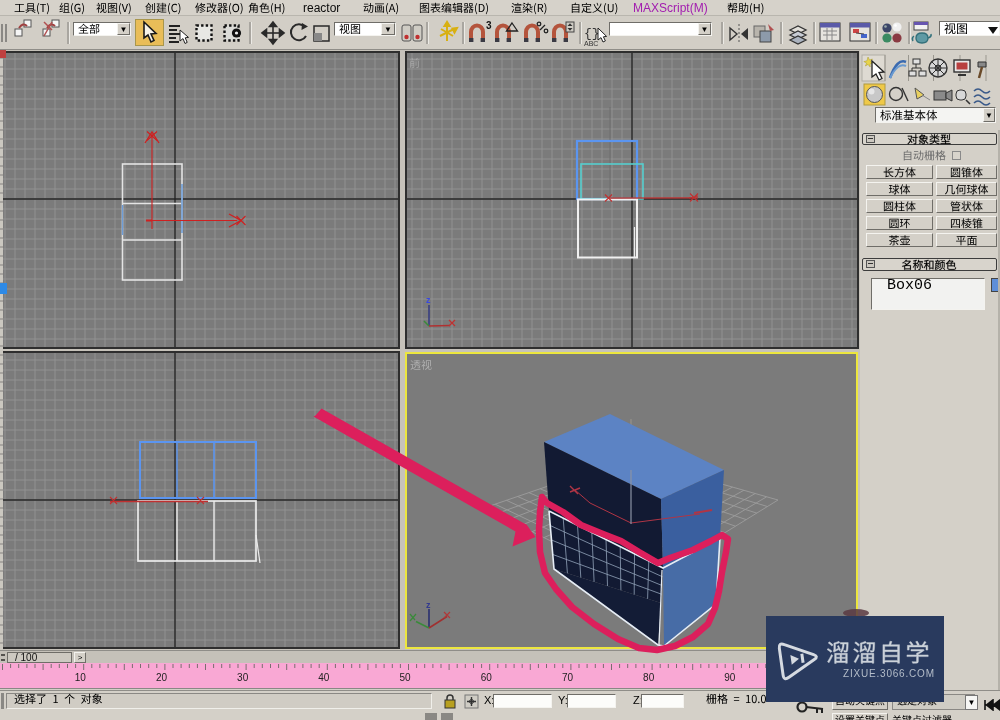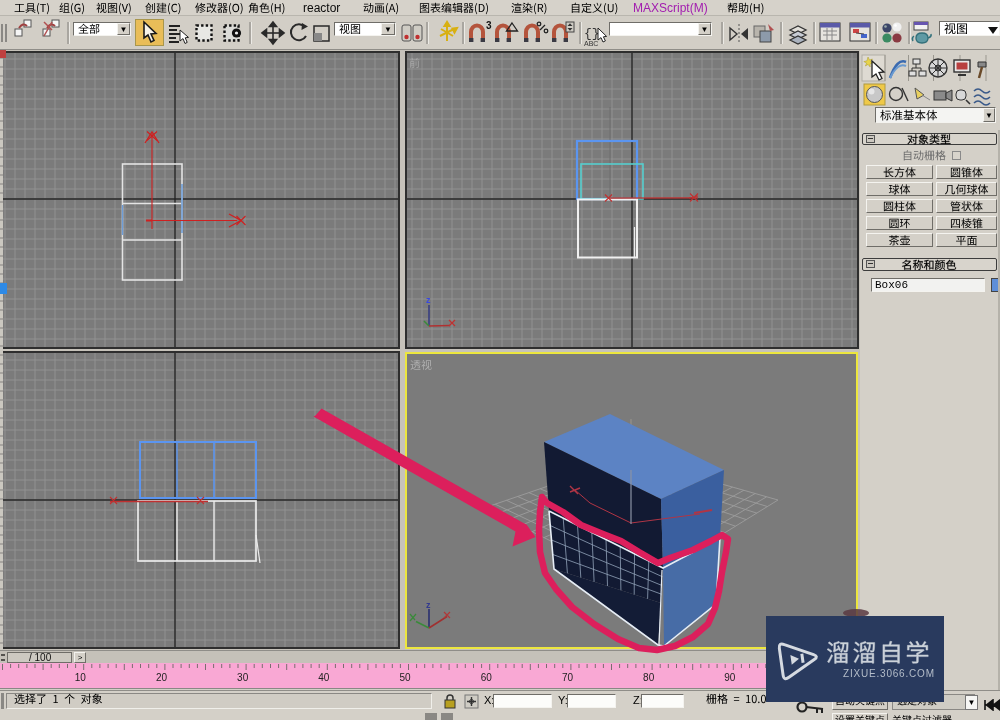--- a/index.html
+++ b/index.html
@@ -583,29 +583,29 @@
 <div class="abs btn3" style="left:76px;top:132px;width:61px;height:14px"></div>
 <div class="abs btn3" style="left:6px;top:149px;width:67px;height:14px"></div>
 <div class="abs btn3" style="left:76px;top:149px;width:61px;height:14px"></div>
 <div class="abs btn3" style="left:6px;top:166px;width:67px;height:14px"></div>
 <div class="abs btn3" style="left:76px;top:166px;width:61px;height:14px"></div>
 <div class="abs btn3" style="left:6px;top:183px;width:67px;height:14px"></div>
 <div class="abs btn3" style="left:76px;top:183px;width:61px;height:14px"></div>
 <div class="abs roll" style="left:2px;top:208px;width:135px;height:13px"></div>
 <div class="abs" style="left:6px;top:210px;width:9px;height:8px;background:#ccc8c0;border:1px solid #555"></div>
 <div class="abs" style="left:8px;top:213px;width:5px;height:1px;background:#333"></div>
-<div class="abs sunk" style="left:11px;top:228px;width:114px;height:14px;background:#f2f2f0;font-size:11px;line-height:13px;padding-left:3px;font-family:'Liberation Mono',monospace">Box06</div>
+<div class="abs sunk" style="left:11px;top:228px;width:114px;height:32px;background:#f2f2f0;font-size:15px;line-height:13px;padding-left:15px;font-family:'Liberation Mono',monospace">Box06</div>
 <div class="abs" style="left:131px;top:228px;width:9px;height:14px;background:#5e8ed8;border:1px solid #444"></div>
 <div class="abs" style="left:138px;top:80px;width:2px;height:560px;background:#b5b2aa"></div>
 </div>
 
 <div class="abs" style="left:0;top:650px;width:862px;height:13px;background:#c5c1b9;border-top:1px solid #8f8d88;z-index:4">
     <div class="abs" style="left:1px;top:3px;width:4px;height:2px;background:#55534f"></div>
     <div class="abs" style="left:1px;top:8px;width:4px;height:2px;background:#55534f"></div>
-<div class="abs" style="left:7px;top:1px;width:65px;height:11px;background:#cdc9c1;border:1px solid #6f6d68;font-size:10px;line-height:10px;padding-left:21px;color:#111">/ 100</div>
+<div class="abs" style="left:7px;top:1px;width:65px;height:11px;background:#cdc9c1;border:1px solid #6f6d68;font-size:10px;line-height:10px;padding-left:7px;color:#111">/ 100</div>
 <div class="abs btn3" style="left:74px;top:1px;width:12px;height:11px;font-size:8px;line-height:10px">&gt;</div>
 </div>
 
 <div class="abs" style="left:0;top:663px;width:862px;height:26px;background:#f9a8d4;border-bottom:1px solid #8a8884;z-index:4">
 <svg class="abs" style="left:0;top:0" width="862" height="26">
       <line x1="2.5" y1="1" x2="2.5" y2="7" stroke="#6b6964" stroke-width="1" opacity="0.9"></line>
       <line x1="10.6" y1="1" x2="10.6" y2="5" stroke="#6b6964" stroke-width="1" opacity="0.9"></line>
       <line x1="18.7" y1="1" x2="18.7" y2="5" stroke="#6b6964" stroke-width="1" opacity="0.9"></line>
       <line x1="26.9" y1="1" x2="26.9" y2="5" stroke="#6b6964" stroke-width="1" opacity="0.9"></line>
       <line x1="35.0" y1="1" x2="35.0" y2="5" stroke="#6b6964" stroke-width="1" opacity="0.9"></line>

